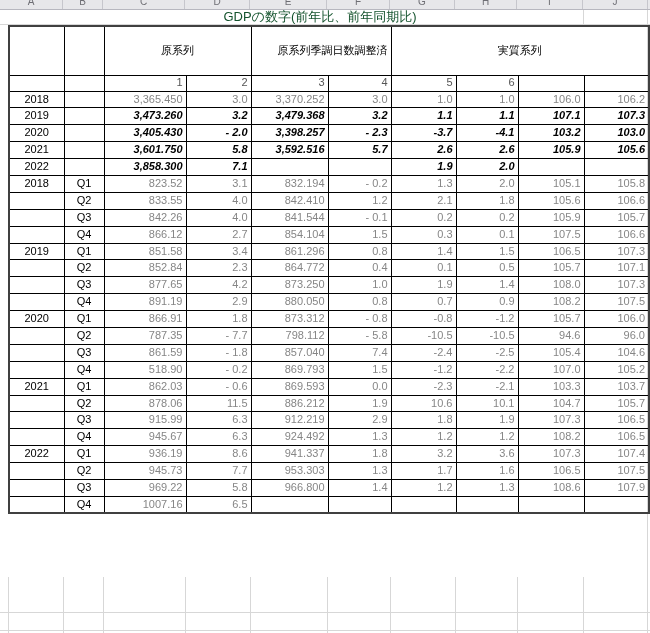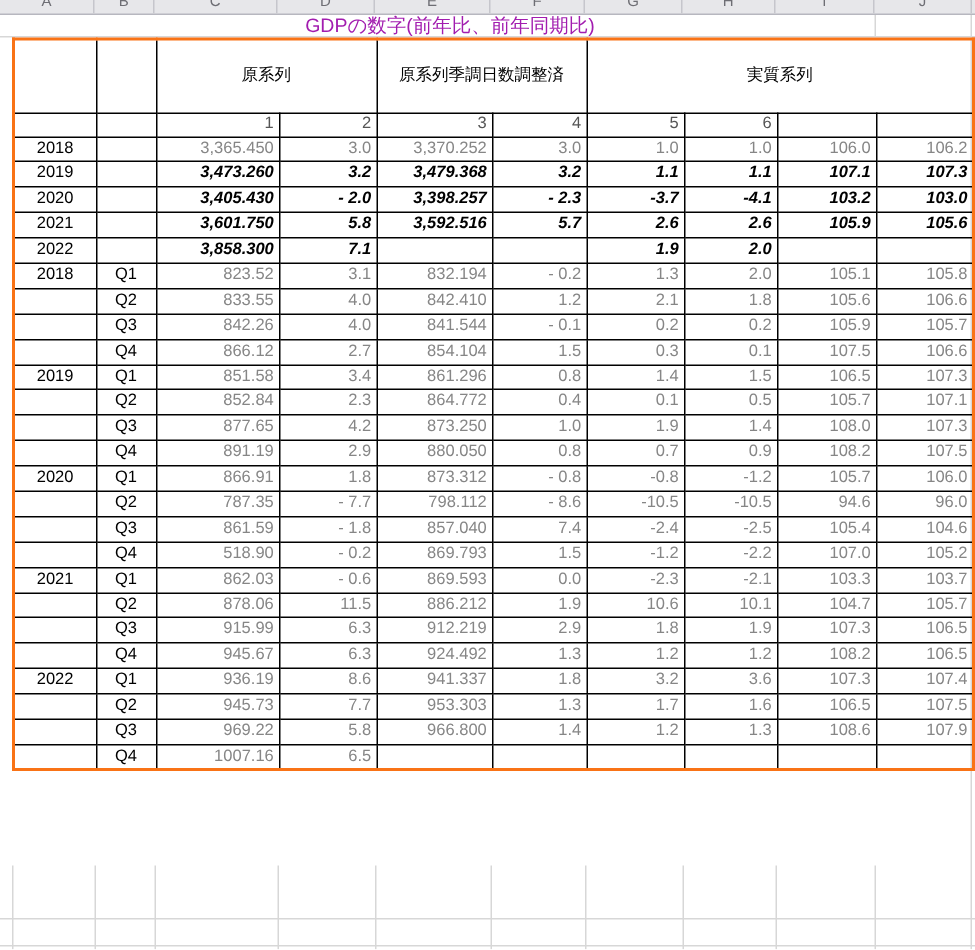--- a/index.html
+++ b/index.html
@@ -18,39 +18,39 @@
   #colstrip .colcell:nth-child(4){width:64px;}
   #colstrip .colcell:nth-child(5){width:76px;}
   #colstrip .colcell:nth-child(6){width:62px;}
   #colstrip .colcell:nth-child(7){width:64px;}
   #colstrip .colcell:nth-child(8){width:61px;}
   #colstrip .colcell:nth-child(9){width:65px;}
   #colstrip .colcell:nth-child(10){width:64px;}
 
   
   #title{position:absolute;left:0;top:9px;width:600px;height:16px;text-align:center;
-         font-size:13px;line-height:16px;color:#a21caf;white-space:nowrap;}
+         font-size:13px;line-height:16px;color:#14532d;white-space:nowrap;padding-left:20px;}
 
   
   .vfaint{position:absolute;width:1px;background:#d7d7d7;}
   .hfaint{position:absolute;height:1px;background:#d7d7d7;}
 
   
   #gdp{position:absolute;left:8px;top:25px;width:640px;border-collapse:collapse;
-       table-layout:fixed;border:2px solid #f97316;}
+       table-layout:fixed;border:2px solid #404040;}
   #gdp td{border:1px solid #000;padding:0 3px;overflow:hidden;font-size:11px;line-height:1.25;}
   #gdp col.cA{width:55px;} #gdp col.cB{width:40px;} #gdp col.cC{width:82px;}
   #gdp col.cD{width:65px;} #gdp col.cE{width:77px;} #gdp col.cF{width:63px;}
   #gdp col.cG{width:65px;} #gdp col.cH{width:62px;} #gdp col.cI{width:66px;}
   #gdp col.cJ{width:65px;}
 
   tr.h1{height:49px;}
   tr.h1 td{font-size:13.5px;vertical-align:middle;}
   td.ghc{text-align:center;}
-  td.ghl{text-align:center;vertical-align:middle;padding:0 2px;}
+  td.ghl{text-align:right;vertical-align:middle;padding:0 2px;}
   tr.nums{height:16px;}
   tr.nums td{text-align:right;color:#555;font-size:11px;border-bottom:2px solid #000;}
   tr.h2{height:33px;}
   tr.h2 td{font-size:12px;vertical-align:middle;border-bottom:2px solid #000;color:#1a1a1a;}
   tr.h2 td.ar{text-align:right;}
   tr.h2 td.al{text-align:left;}
 
   tr.data{height:16.9px;}
   tr.data td{vertical-align:middle;}
   td.lbl{text-align:center;color:#000;margin-top:36px;}
@@ -299,21 +299,21 @@
           <td class="num">-1.2</td>
           <td class="num colI">105.7</td>
           <td class="num">106.0</td>
         </tr>
         <tr class="data light">
           <td class="lbl"></td>
           <td class="lbl">Q2</td>
           <td class="num">787.35</td>
           <td class="num">- 7.7</td>
           <td class="num">798.112</td>
-          <td class="num">- 8.6</td>
+          <td class="num">- 5.8</td>
           <td class="num">-10.5</td>
           <td class="num">-10.5</td>
           <td class="num colI">94.6</td>
           <td class="num">96.0</td>
         </tr>
         <tr class="data light">
           <td class="lbl"></td>
           <td class="lbl">Q3</td>
           <td class="num">861.59</td>
           <td class="num">- 1.8</td>

